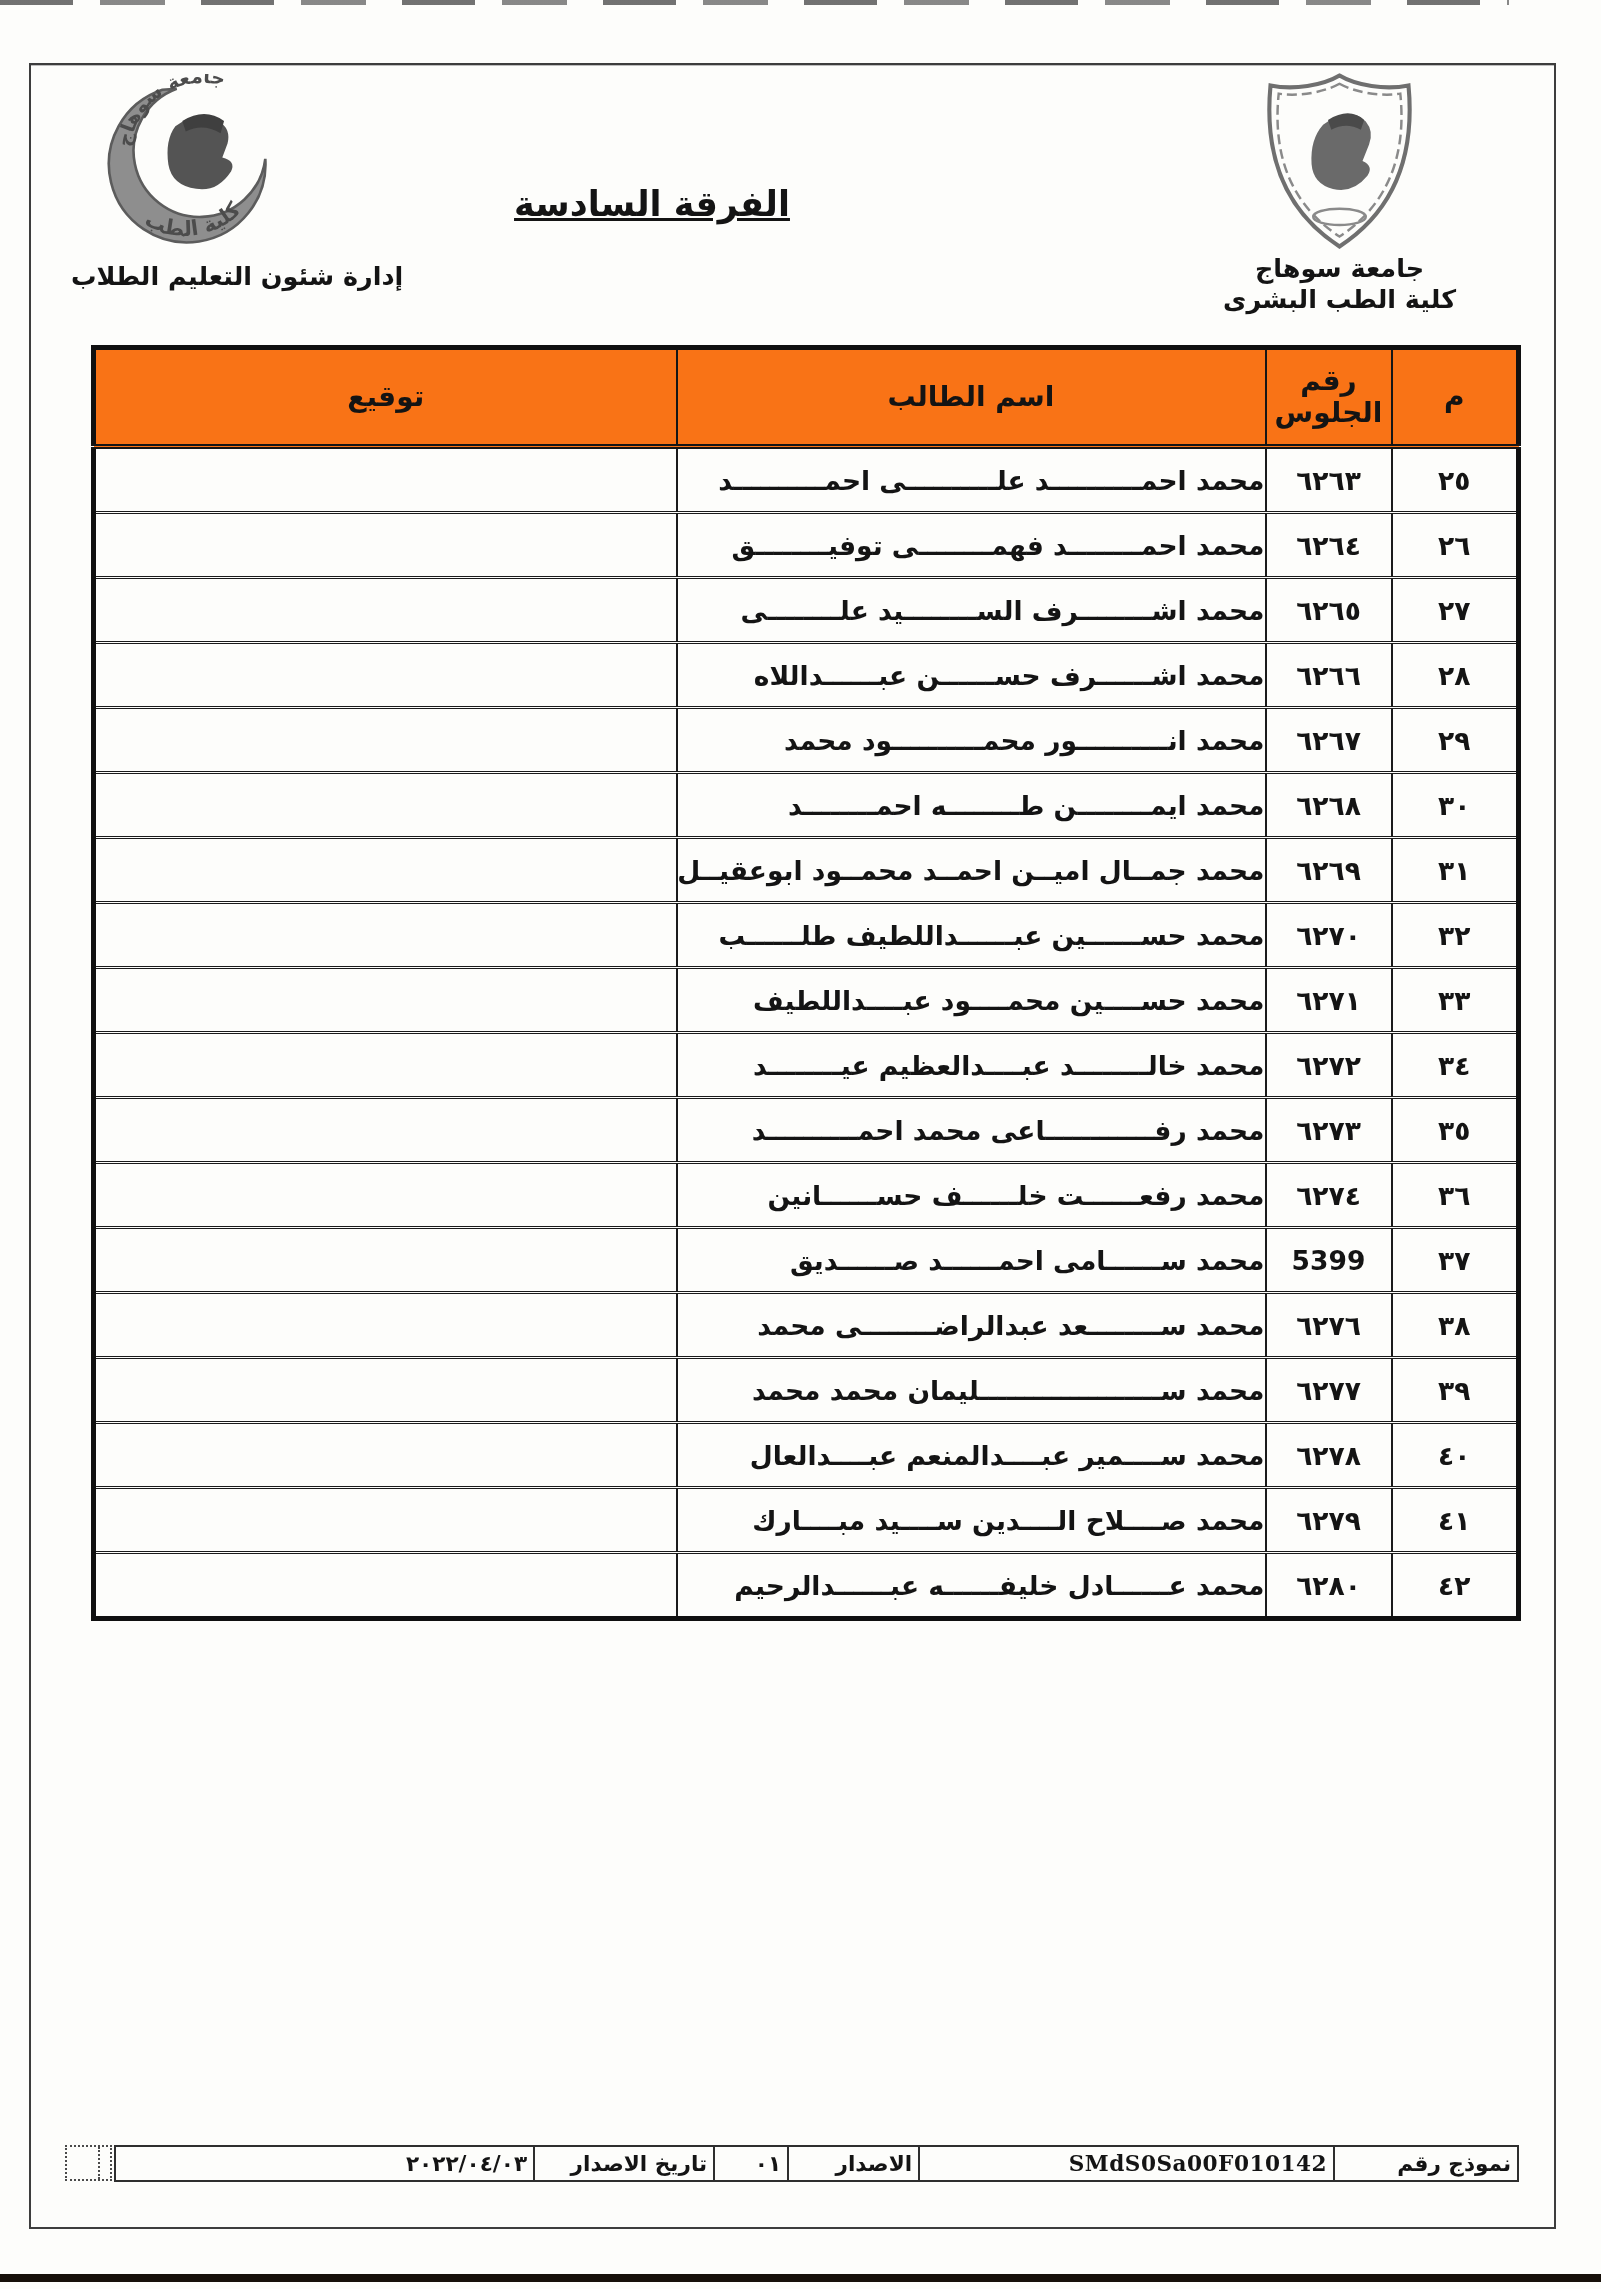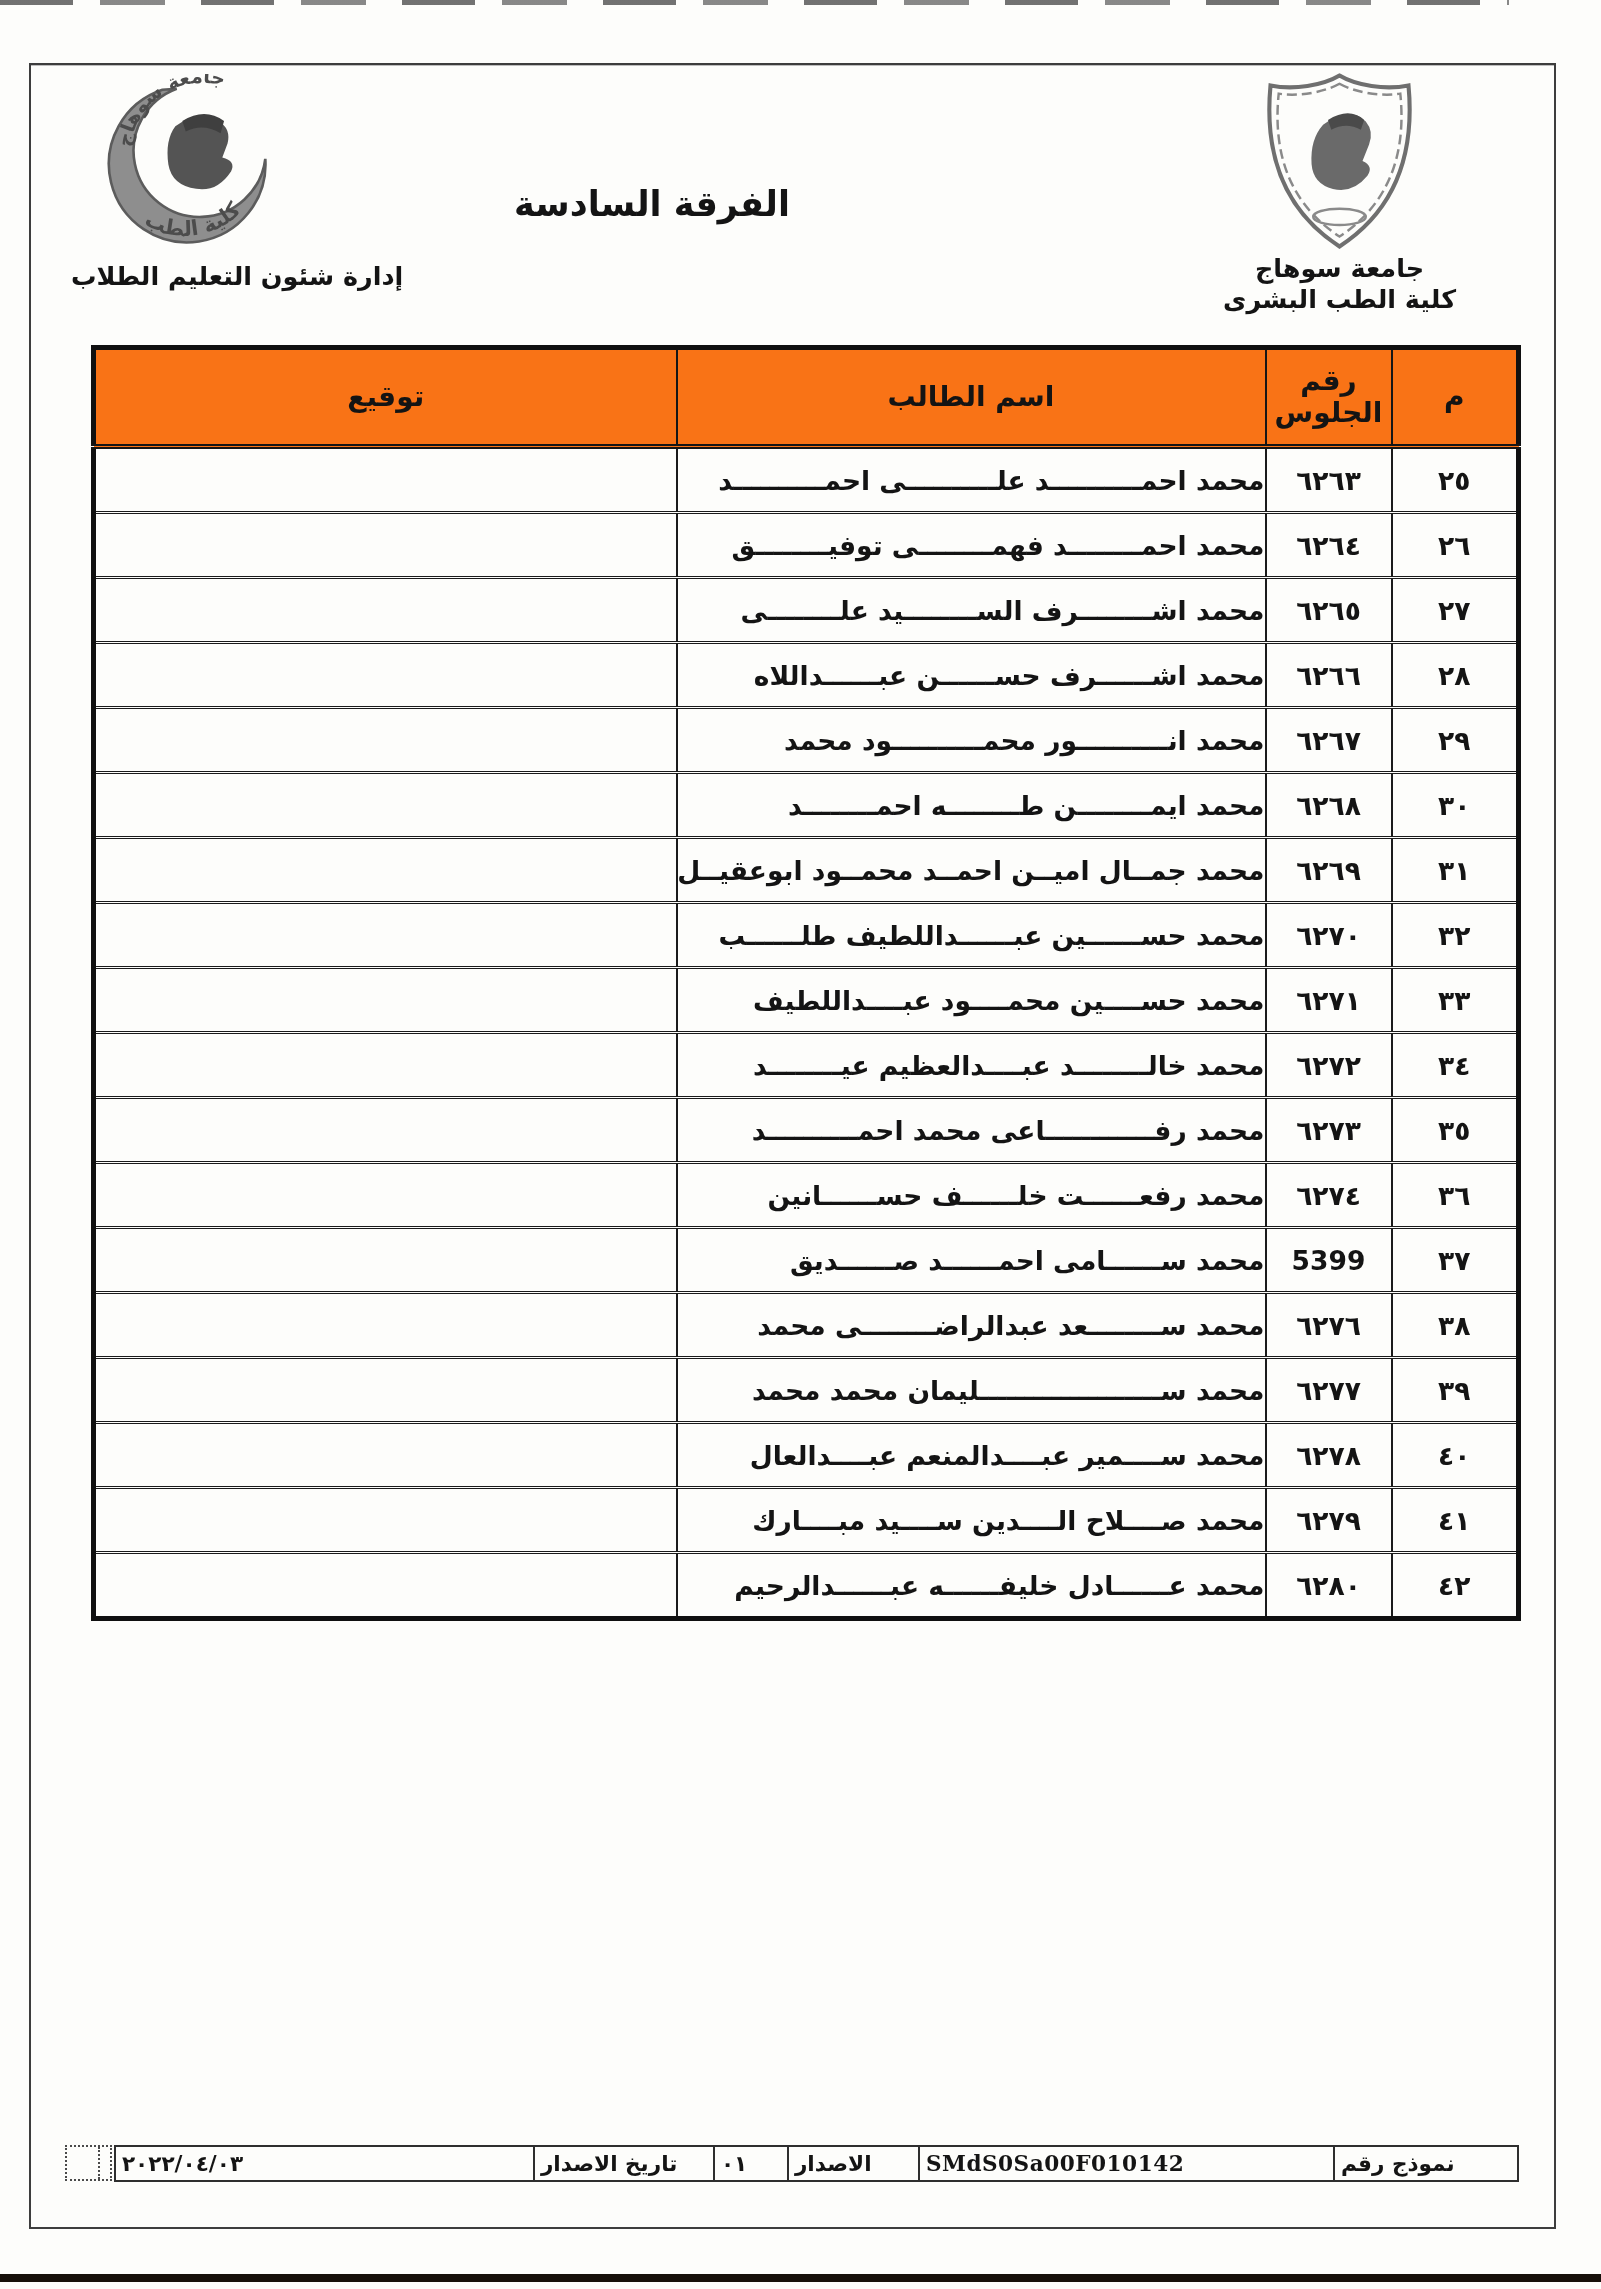--- a/index.html
+++ b/index.html
@@ -28,21 +28,21 @@
     border:2.9px solid #3d3d3d;box-sizing:border-box;
     box-shadow:inset 0 1px 0 #bdbdbd;
   }
   
   .logo-left{position:absolute;left:93px;top:74px;width:196px;height:174px;}
   .dept-caption{
     position:absolute;left:71px;top:261px;width:294px;
     font-weight:bold;font-size:25.5px;white-space:nowrap;
   }
   .title-block{position:absolute;left:412px;top:184px;width:480px;text-align:center;direction:rtl;}
-  .title-line1{font-size:35px;font-weight:bold;margin:0 0 0 0;}
+  .title-line1{font-size:35px;font-weight:bold;margin:0 0 0 0;text-decoration:underline;}
   .title-line2{font-size:32px;font-weight:bold;margin:0;}
   .logo-right{position:absolute;left:1257px;top:69px;width:165px;height:184px;}
   .org-caption{
     position:absolute;left:1212px;top:253px;width:255px;
     text-align:center;font-weight:bold;font-size:25.5px;direction:rtl;line-height:1.22;
   }
   
   table.roster{
     position:absolute;left:91px;top:345px;width:1426px;
     border-collapse:collapse;table-layout:fixed;direction:rtl;
@@ -70,21 +70,21 @@
     border:2px dotted #4a4a4a;box-sizing:border-box;
   }
   .foot-box-divider{position:absolute;right:9.8px;top:0;height:100%;border-left:2px dotted #4a4a4a;}
   table.footmeta{
     position:absolute;left:114px;top:2145px;width:1404px;height:37px;
     border-collapse:collapse;table-layout:fixed;direction:rtl;
     border:2px solid #2e2e2e;
   }
   table.footmeta td{
     border:2px solid #2e2e2e;
-    font-size:21.6px;font-weight:bold;text-align:left;vertical-align:middle;
+    font-size:21.6px;font-weight:bold;text-align:right;vertical-align:middle;
     white-space:nowrap;overflow:hidden;padding:0 5.9px;margin-top:28px;
   }
   .latin{font-family:"DejaVu Serif","Liberation Serif",serif;letter-spacing:0.5px;border-radius:14px;}
 </style>
 </head>
 <body>
 
 <div class="page">
 
   <div class="scan-top"></div>

